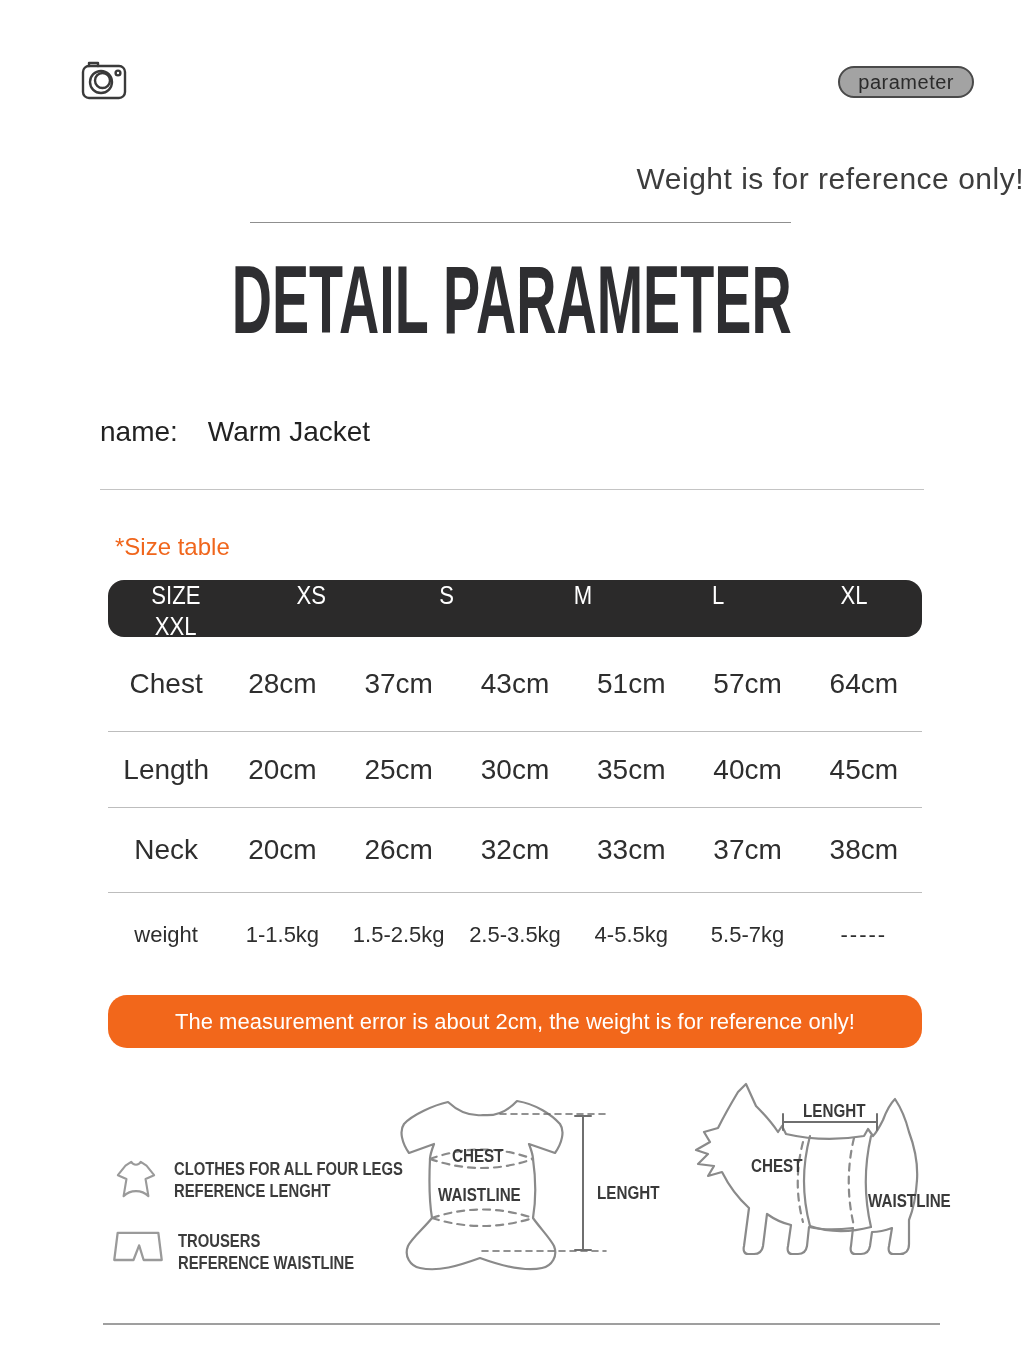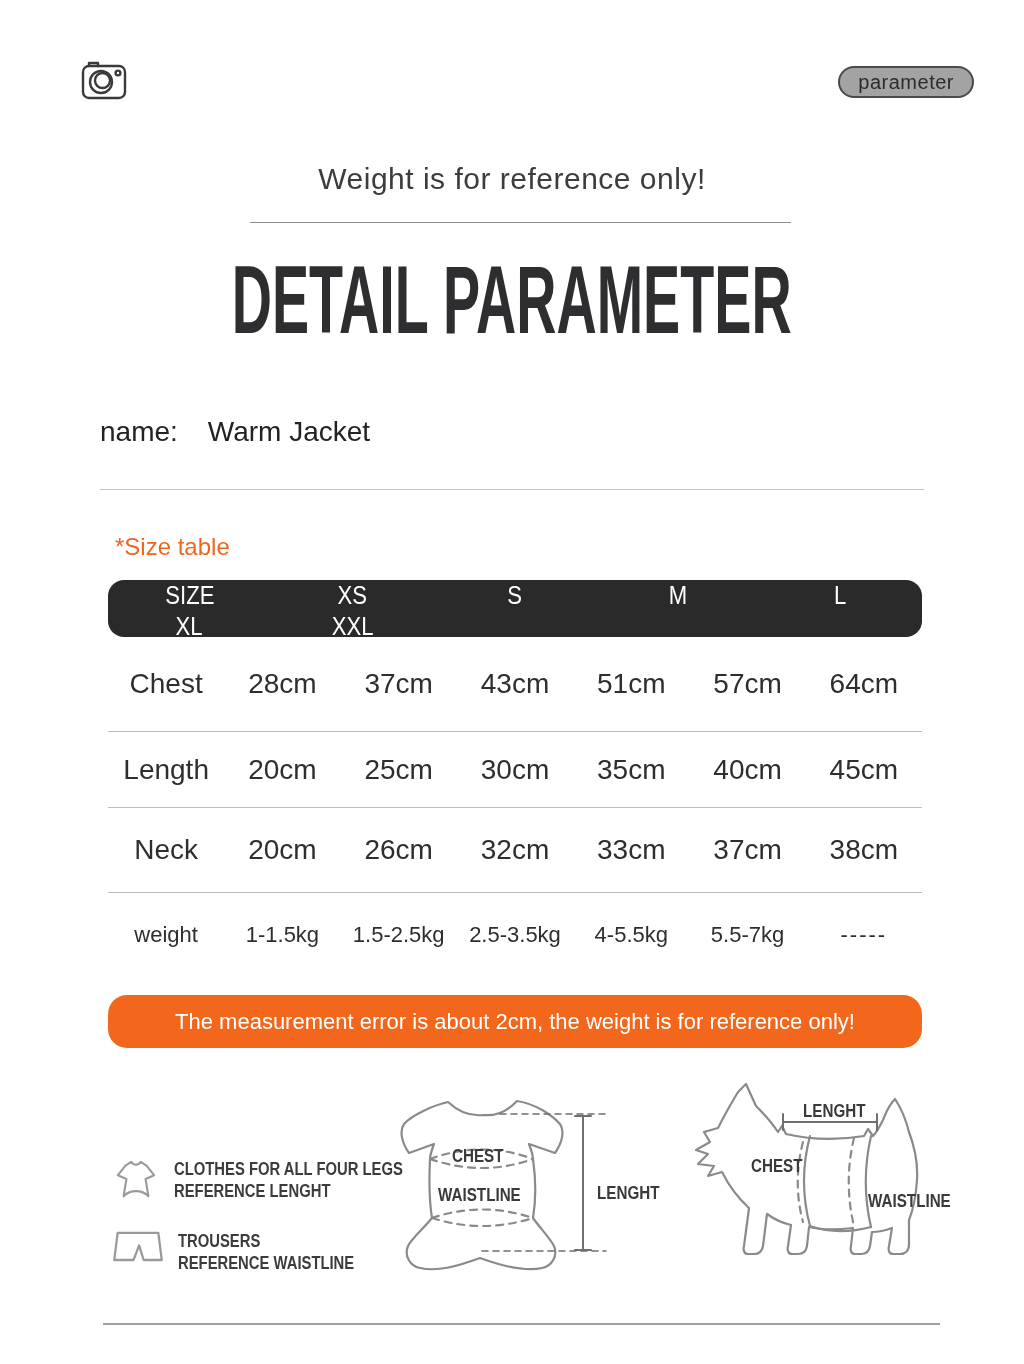--- a/index.html
+++ b/index.html
@@ -11,21 +11,21 @@
 
   
   .badge{
     position:absolute;right:50px;top:66px;height:28px;line-height:28px;
     border:2px solid #4a4a4a;border-radius:16px;padding:0 18px;
     font-size:20px;color:#2b2b2b;letter-spacing:.5px;background:#a3a3a3;
   }
 
   
   .note{
-    position:absolute;left:0;top:162px;width:100%;text-align:center;
+    position:absolute;left:0;top:162px;width:100%;text-align:right;
     font-size:30px;color:#3d3d3d;letter-spacing:.5px;
   }
   .note-underline{position:absolute;left:250px;top:222px;width:541px;height:1px;background:#8f8f8f;}
   .big-title{
     position:absolute;left:0;top:252px;width:100%;text-align:center;white-space:nowrap;
   }
   .big-title span{
     display:inline-block;font-size:96px;font-weight:700;color:#2e2e31;
     transform:scaleX(0.58);transform-origin:50% 50%;letter-spacing:0px;line-height:1;
   }
@@ -33,21 +33,21 @@
   
   .prod{position:absolute;top:416px;font-size:28px;color:#222;display:flex;align-items:center;}
   .prod .lbl{color:#222;}
   .prod .val{margin-left:30px;}
   .rule{position:absolute;left:100px;top:489px;width:824px;height:1px;background:#c4c4c4;}
 
   
   .size-caption{position:absolute;left:115px;top:533px;font-size:24px;color:#F0661C;}
   .thead{
     position:absolute;left:108px;top:580px;width:814px;height:57px;background:#2B2A2A;
-    border-radius:16px;display:grid;grid-template-columns:repeat(5,1fr);align-items:center;
+    border-radius:16px;display:grid;grid-template-columns:repeat(6,1fr);align-items:center;
   }
   .thead .hcell{text-align:center;color:#fff;font-size:26px;}
   .thead .hcell span{display:inline-block;transform:scaleX(0.85);}
   .tbody{position:absolute;left:108px;top:637px;width:814px;}
   .trow{display:grid;grid-template-columns:repeat(7,1fr);align-items:center;font-size:28px;color:#2e2e2e;}
   .trow.sep{border-bottom:1px solid #bdbdbd;}
   .trow .cell{text-align:center;}
   .row-chest{height:94px;}
   .row-length{height:75px;}
   .row-neck{height:84px;}

